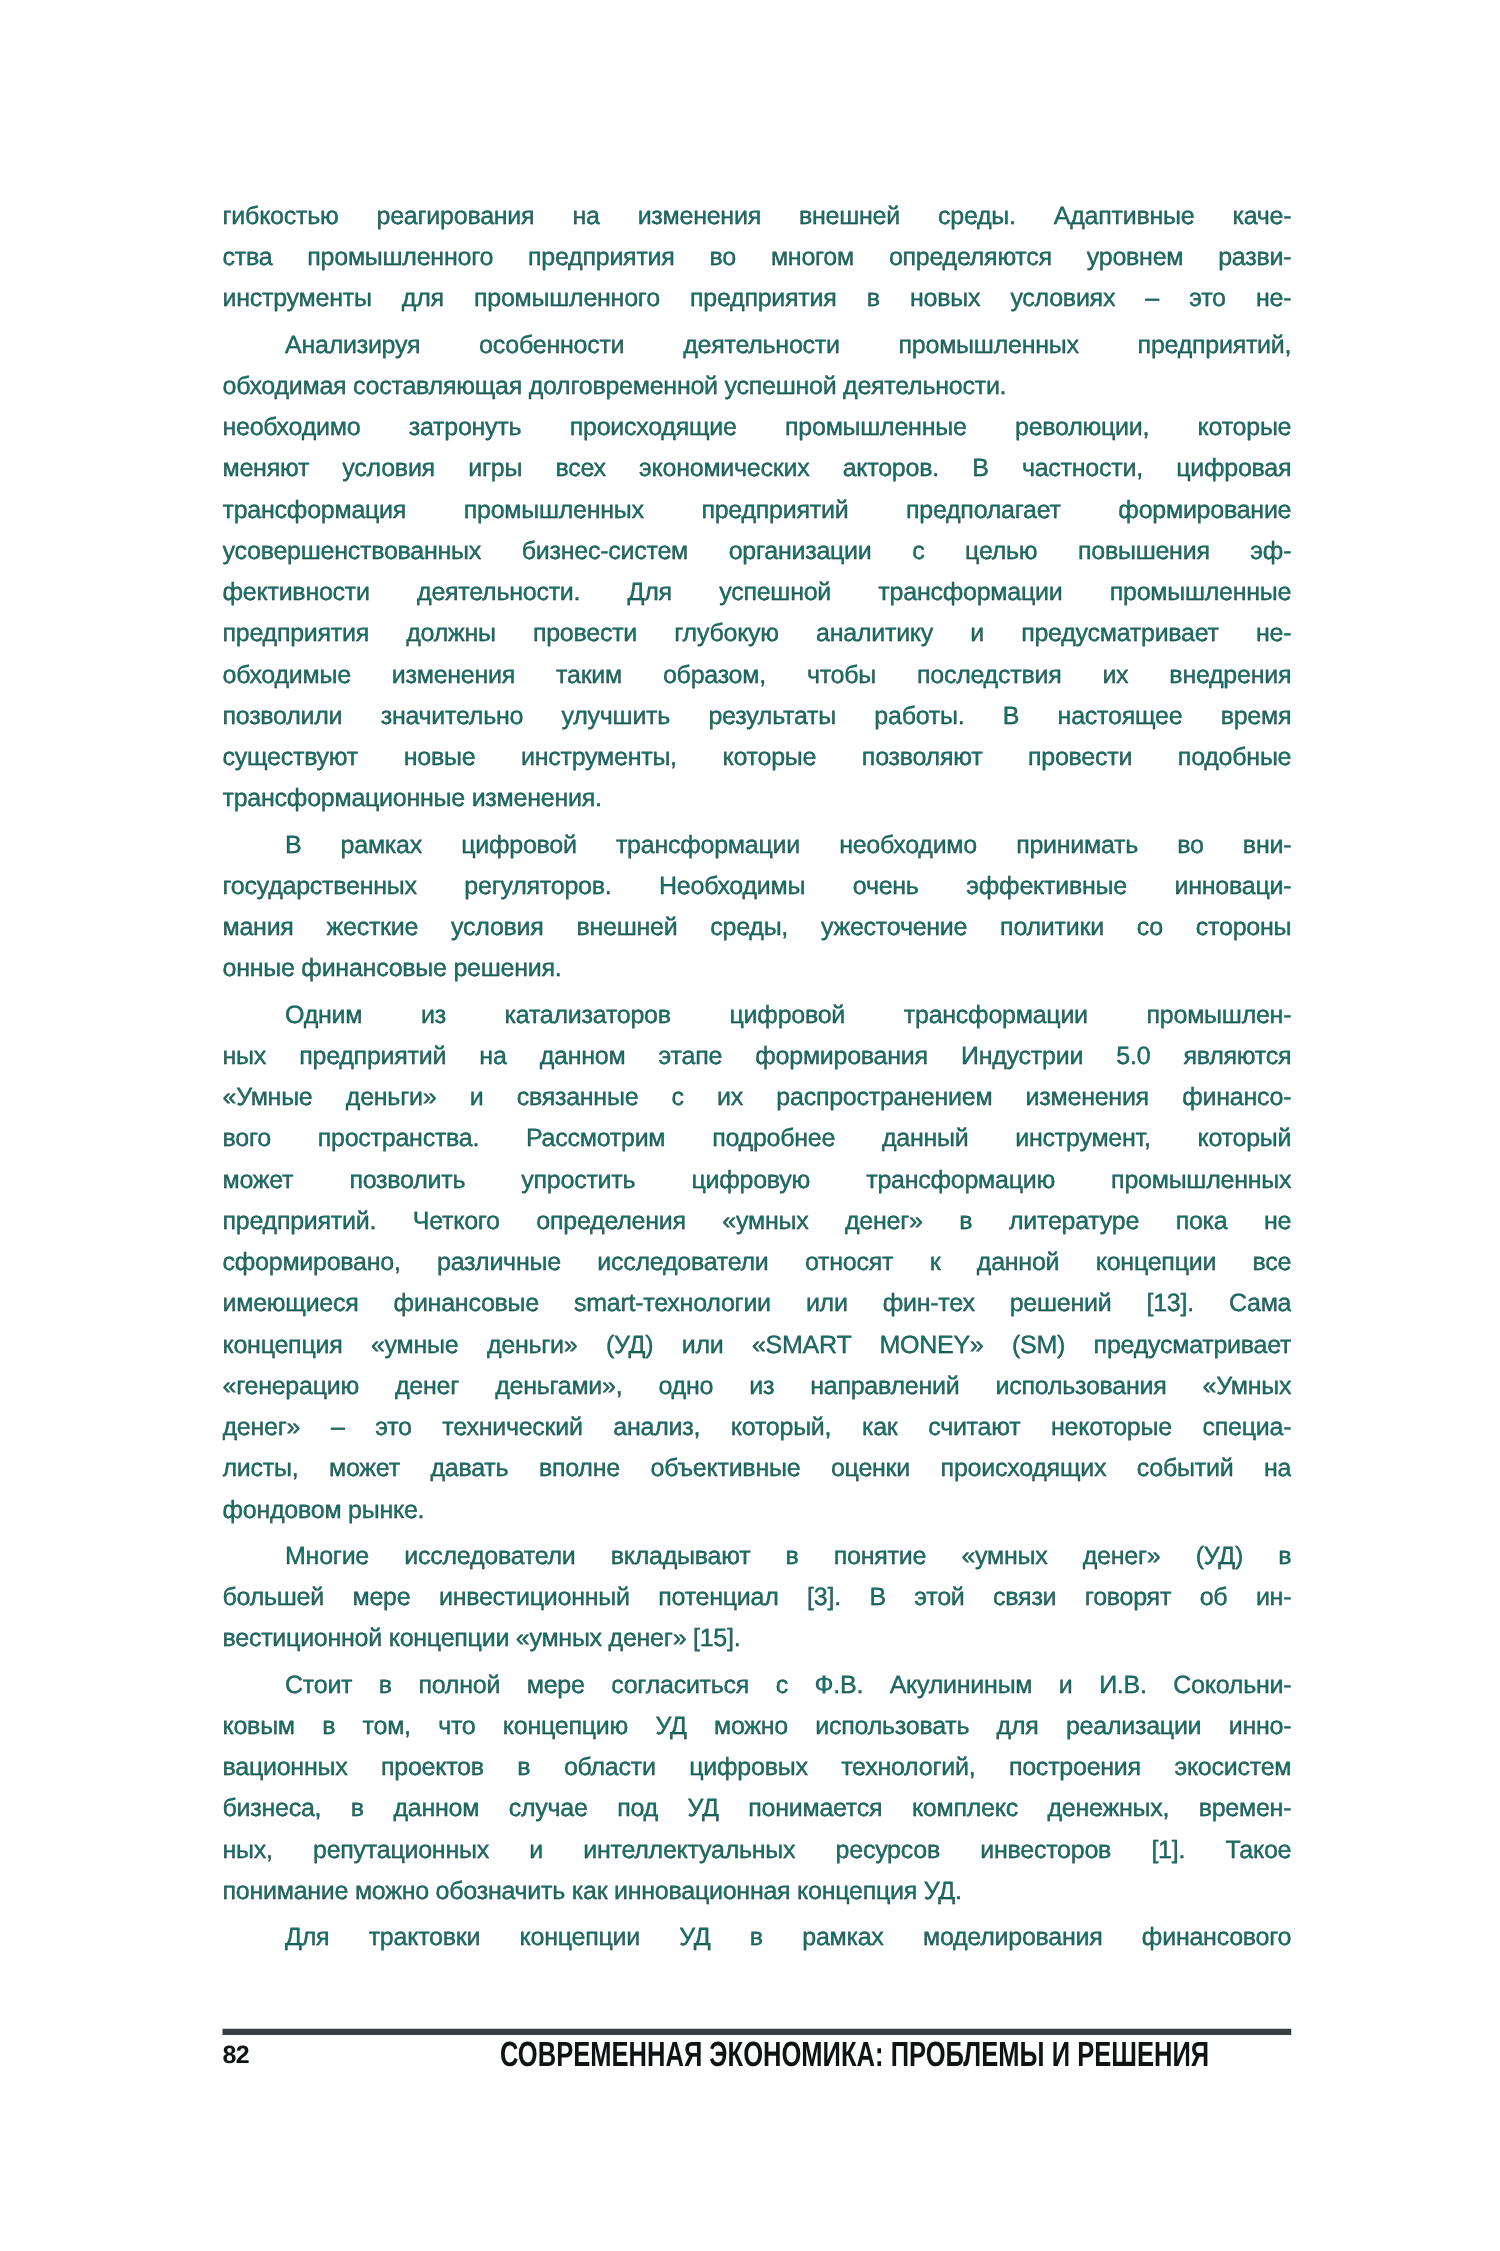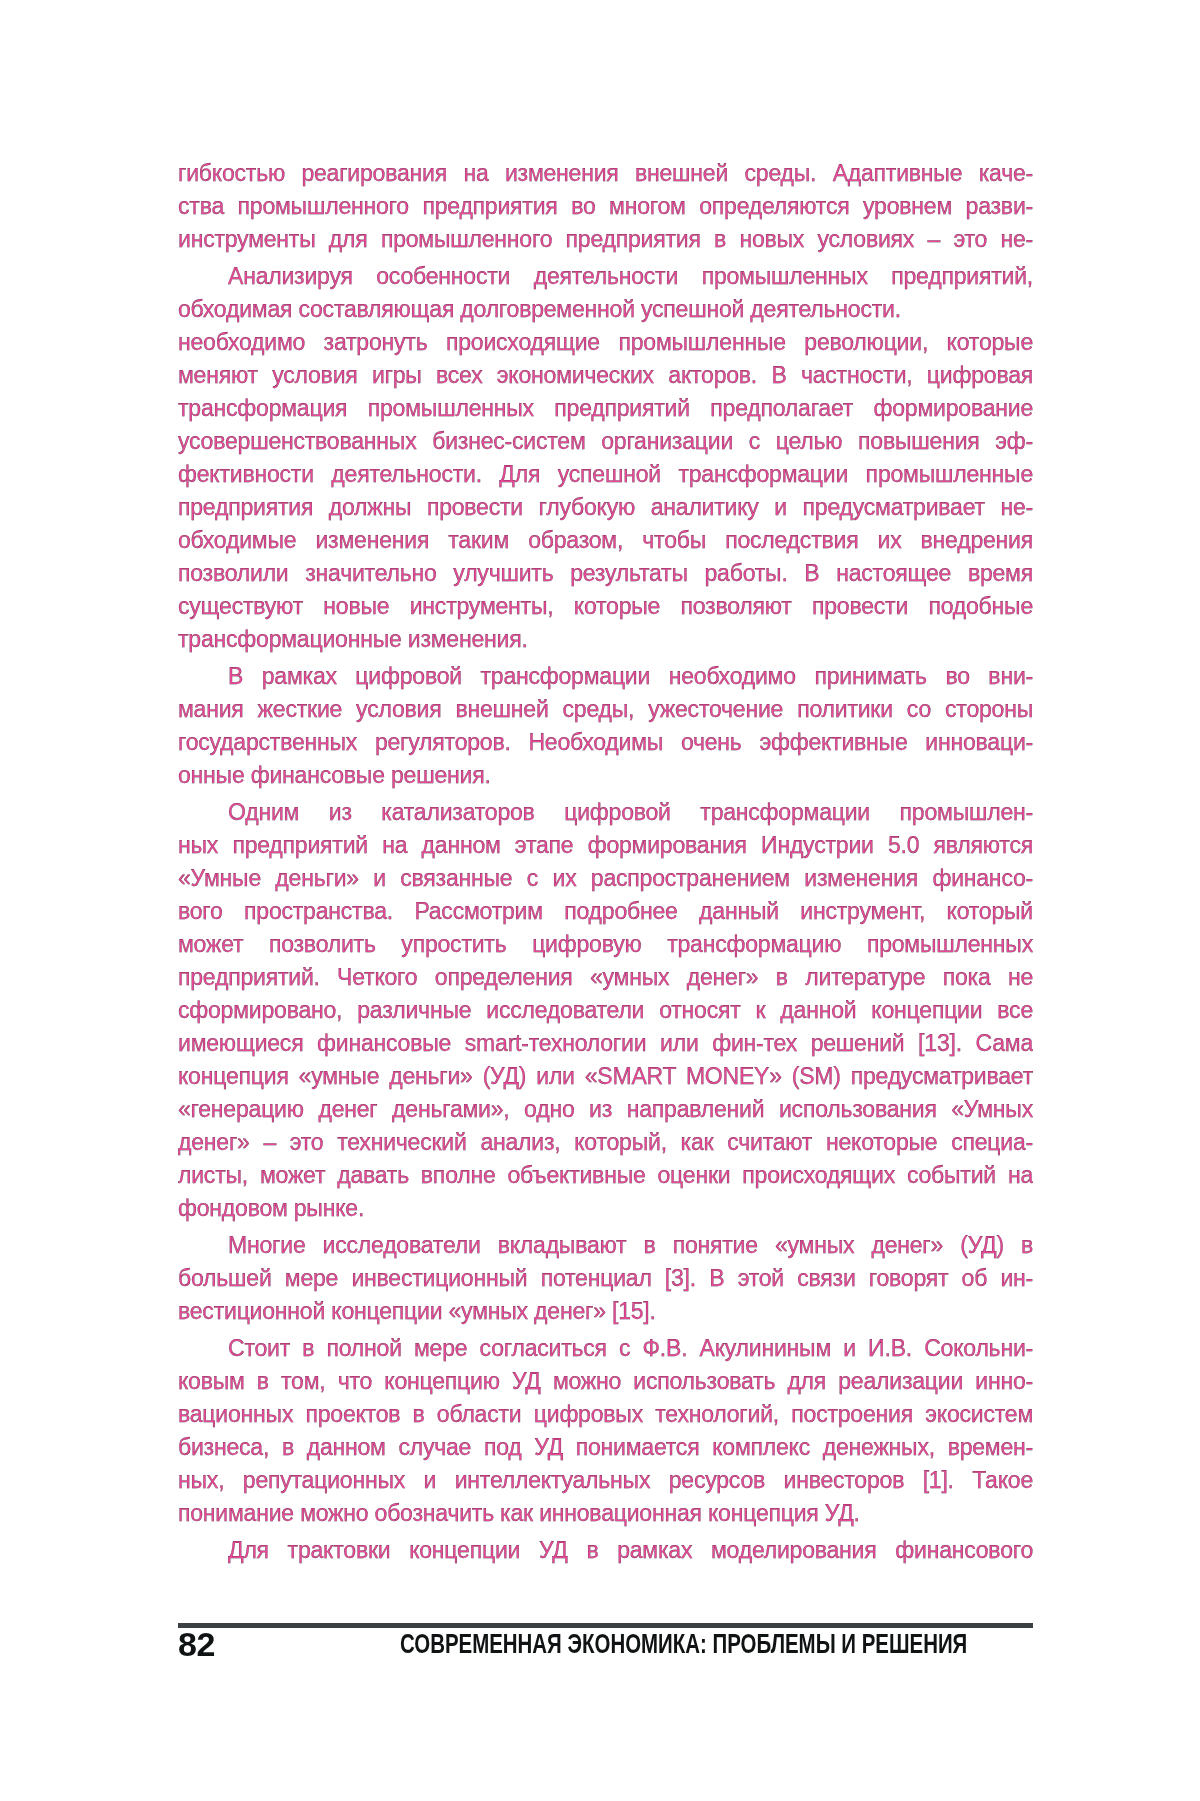--- a/index.html
+++ b/index.html
@@ -17,24 +17,24 @@
   .page {
     position: absolute;
     inset: 0;
     background: #ffffff;
   }
   .text-block {
     position: absolute;
     left: 178px;
     top: 157px;
     width: 855px;
-    font-size: 23px;
+    font-size: 20px;
     line-height: 33px;
     letter-spacing: -0.2px;
-    color: #ec4899;
+    color: #0f766e;
     -webkit-text-stroke: 0.25px #1b1b1b;
   }
   .line {
     height: 33px;
     overflow: hidden;
     text-align: justify;
     text-align-last: justify;
     white-space: normal;
   }
   .line.end {
@@ -52,21 +52,21 @@
     top: 1623px;
     width: 855px;
     height: 5px;
     background: #3a3f42;
   }
   .page-num {
     position: absolute;
     left: 178px;
     top: 1632px;
     font-weight: 700;
-    font-size: 34px;
+    font-size: 20px;
     line-height: 25px;
     color: #101314;
     letter-spacing: -0.5px;
   }
   .journal-title {
     position: absolute;
     left: 400px;
     top: 1630px;
     font-weight: 700;
     font-size: 28px;
@@ -91,22 +91,22 @@
       <div class="line">меняют условия игры всех экономических акторов. В частности, цифровая</div>
       <div class="line">трансформация промышленных предприятий предполагает формирование</div>
       <div class="line">усовершенствованных бизнес-систем организации с целью повышения эф-</div>
       <div class="line">фективности деятельности. Для успешной трансформации промышленные</div>
       <div class="line">предприятия должны провести глубокую аналитику и предусматривает не-</div>
       <div class="line">обходимые изменения таким образом, чтобы последствия их внедрения</div>
       <div class="line">позволили значительно улучшить результаты работы. В настоящее время</div>
       <div class="line">существуют новые инструменты, которые позволяют провести подобные</div>
       <div class="line end">трансформационные изменения.</div>
       <div class="line indent para-gap">В рамках цифровой трансформации необходимо принимать во вни-</div>
+      <div class="line">государственных регуляторов. Необходимы очень эффективные инноваци-</div>
       <div class="line">мания жесткие условия внешней среды, ужесточение политики со стороны</div>
-      <div class="line">государственных регуляторов. Необходимы очень эффективные инноваци-</div>
       <div class="line end">онные финансовые решения.</div>
       <div class="line indent para-gap">Одним из катализаторов цифровой трансформации промышлен-</div>
       <div class="line">ных предприятий на данном этапе формирования Индустрии 5.0 являются</div>
       <div class="line">«Умные деньги» и связанные с их распространением изменения финансо-</div>
       <div class="line">вого пространства. Рассмотрим подробнее данный инструмент, который</div>
       <div class="line">может позволить упростить цифровую трансформацию промышленных</div>
       <div class="line">предприятий. Четкого определения «умных денег» в литературе пока не</div>
       <div class="line">сформировано, различные исследователи относят к данной концепции все</div>
       <div class="line">имеющиеся финансовые smart-технологии или фин-тех решений [13]. Сама</div>
       <div class="line">концепция «умные деньги» (УД) или «SMART MONEY» (SM) предусматривает</div>

